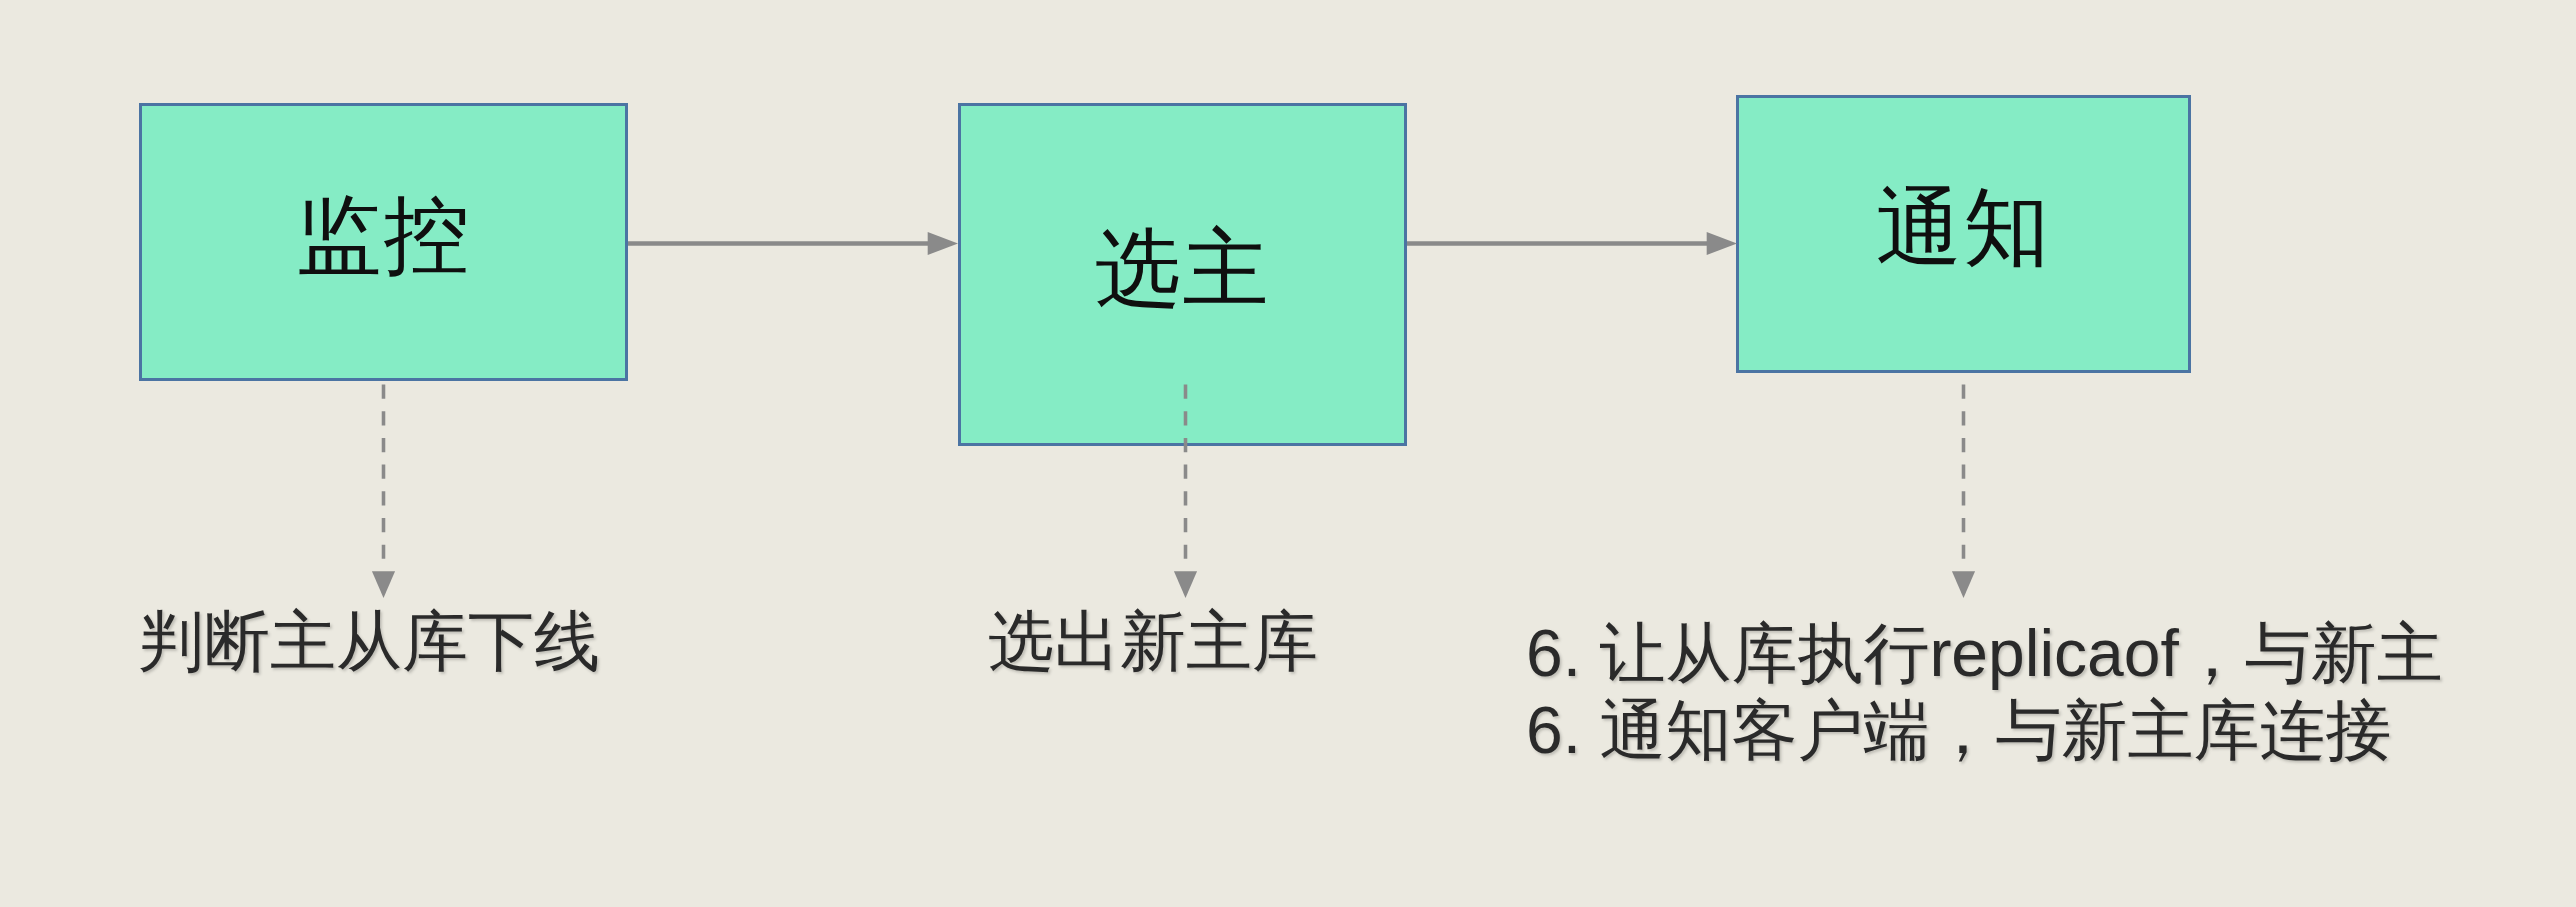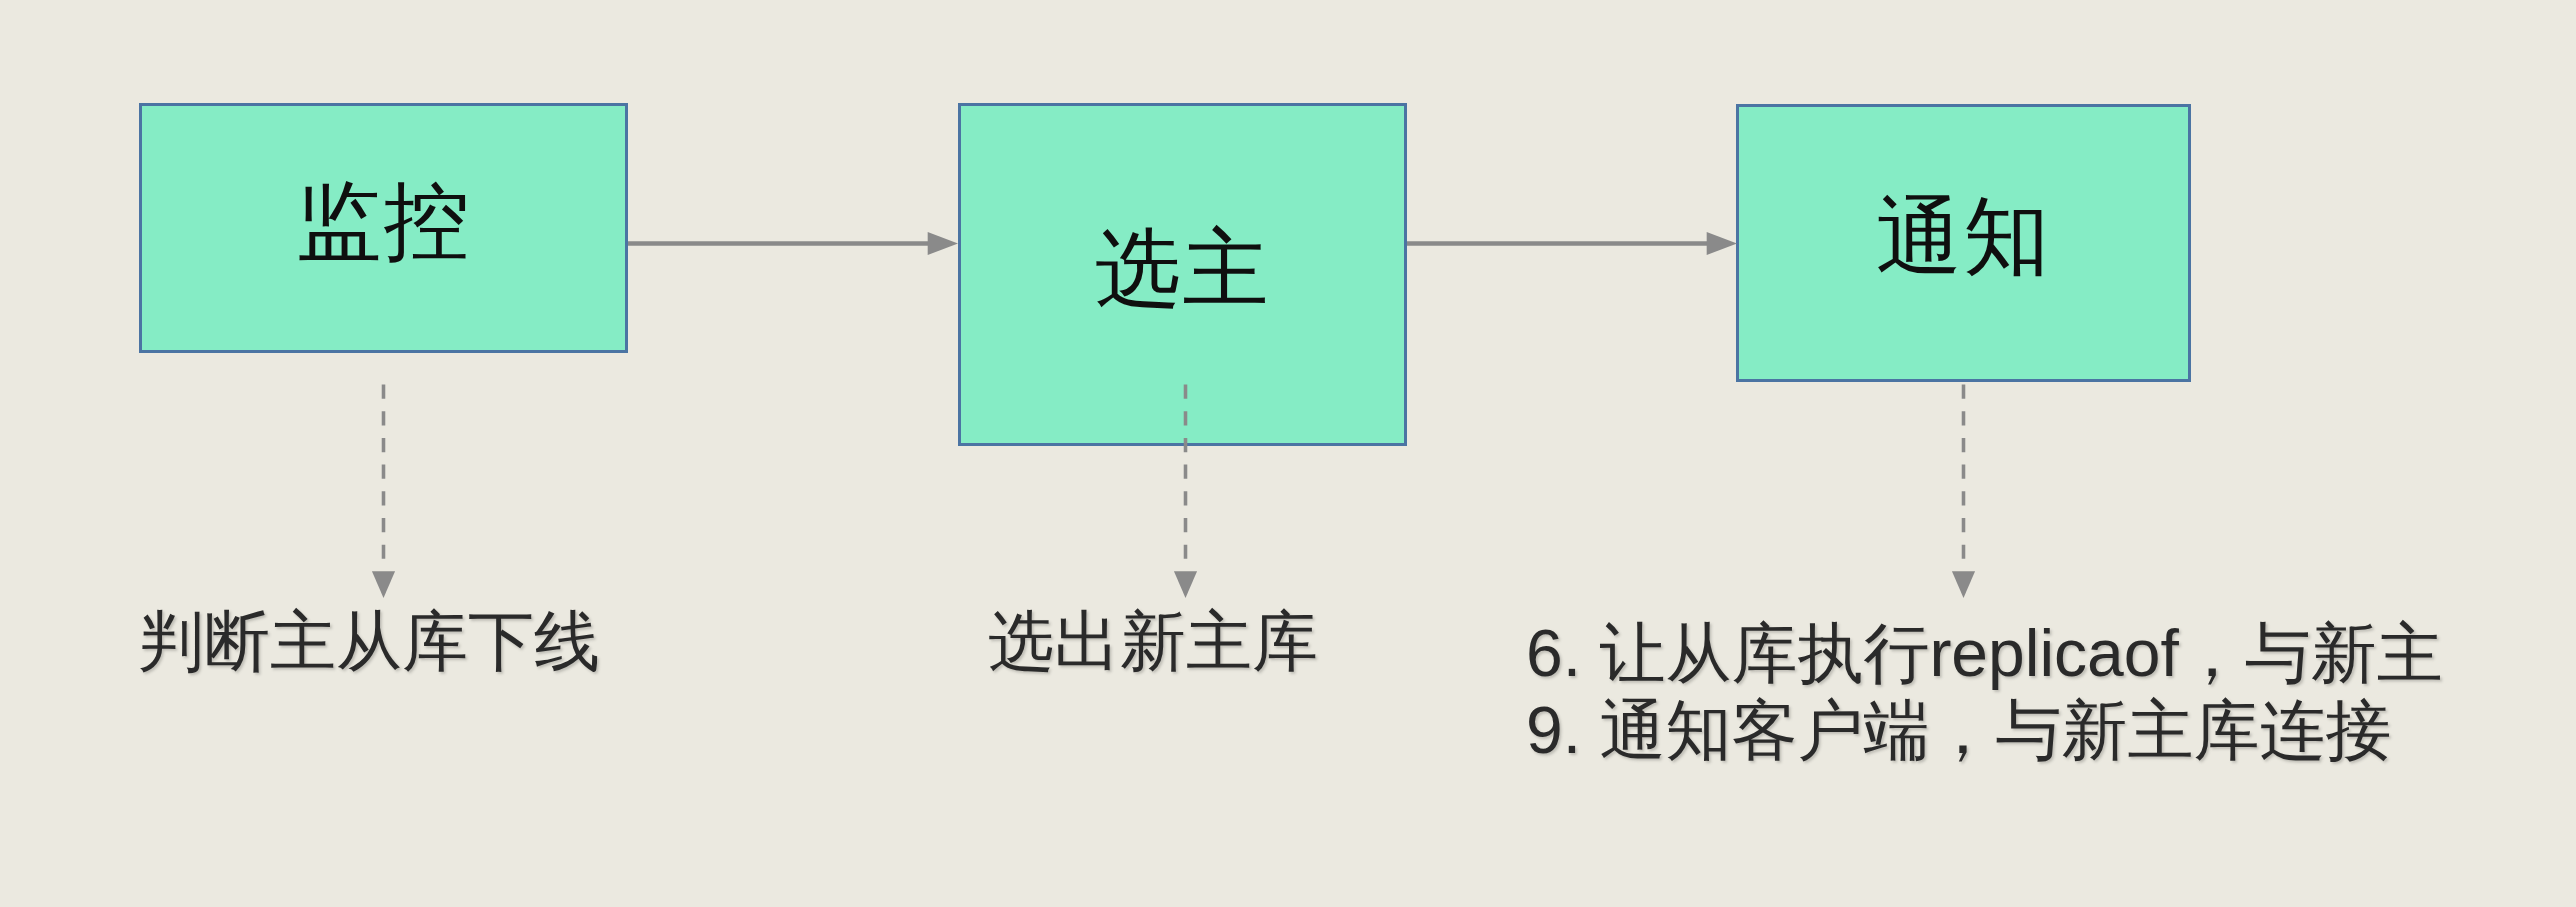--- a/index.html
+++ b/index.html
@@ -25,23 +25,23 @@
     border:3.6px solid var(--box-border);
     display:flex;align-items:center;justify-content:center;
   }
   .node-label{
     font-size:86px;
     color:var(--label-text);
     letter-spacing:1.8px;
     line-height:1;
     transform:translateY(-7.1px);
   }
-  .node-monitor{left:139px;top:103px;width:489px;height:250px;}
+  .node-monitor{left:139px;top:103px;width:489px;height:278px;}
   .node-elect  {left:958px;top:103px;width:449px;height:343px;}
-  .node-notify {left:1736px;top:104px;width:455px;height:278px;}
+  .node-notify {left:1736px;top:95px;width:455px;height:278px;}
   svg.harrow{position:absolute;top:230px;width:330px;height:27px;}
   .harrow-1{left:628px;}
   .harrow-2{left:1407px;}
   svg.varrow{position:absolute;top:381px;width:27px;height:217px;}
   .varrow-1{left:370px;}
   .varrow-2{left:1172px;}
   .varrow-3{left:1950px;}
   .note{
     position:absolute;
     color:var(--note-text);
@@ -92,17 +92,17 @@
   </svg>
 
   <div class="note note-2">
     <div>选出新主库</div>
   </div>
   <div class="note note-1">
     <div>判断主从库下线</div>
   </div>
   <div class="note note-3">
     <div>6. 让从库执行replicaof，与新主</div>
-    <div>9. 通知客户端，与新主库连接</div>
+    <div>6. 通知客户端，与新主库连接</div>
   </div>
 
 </div>
 
 
 </body></html>

